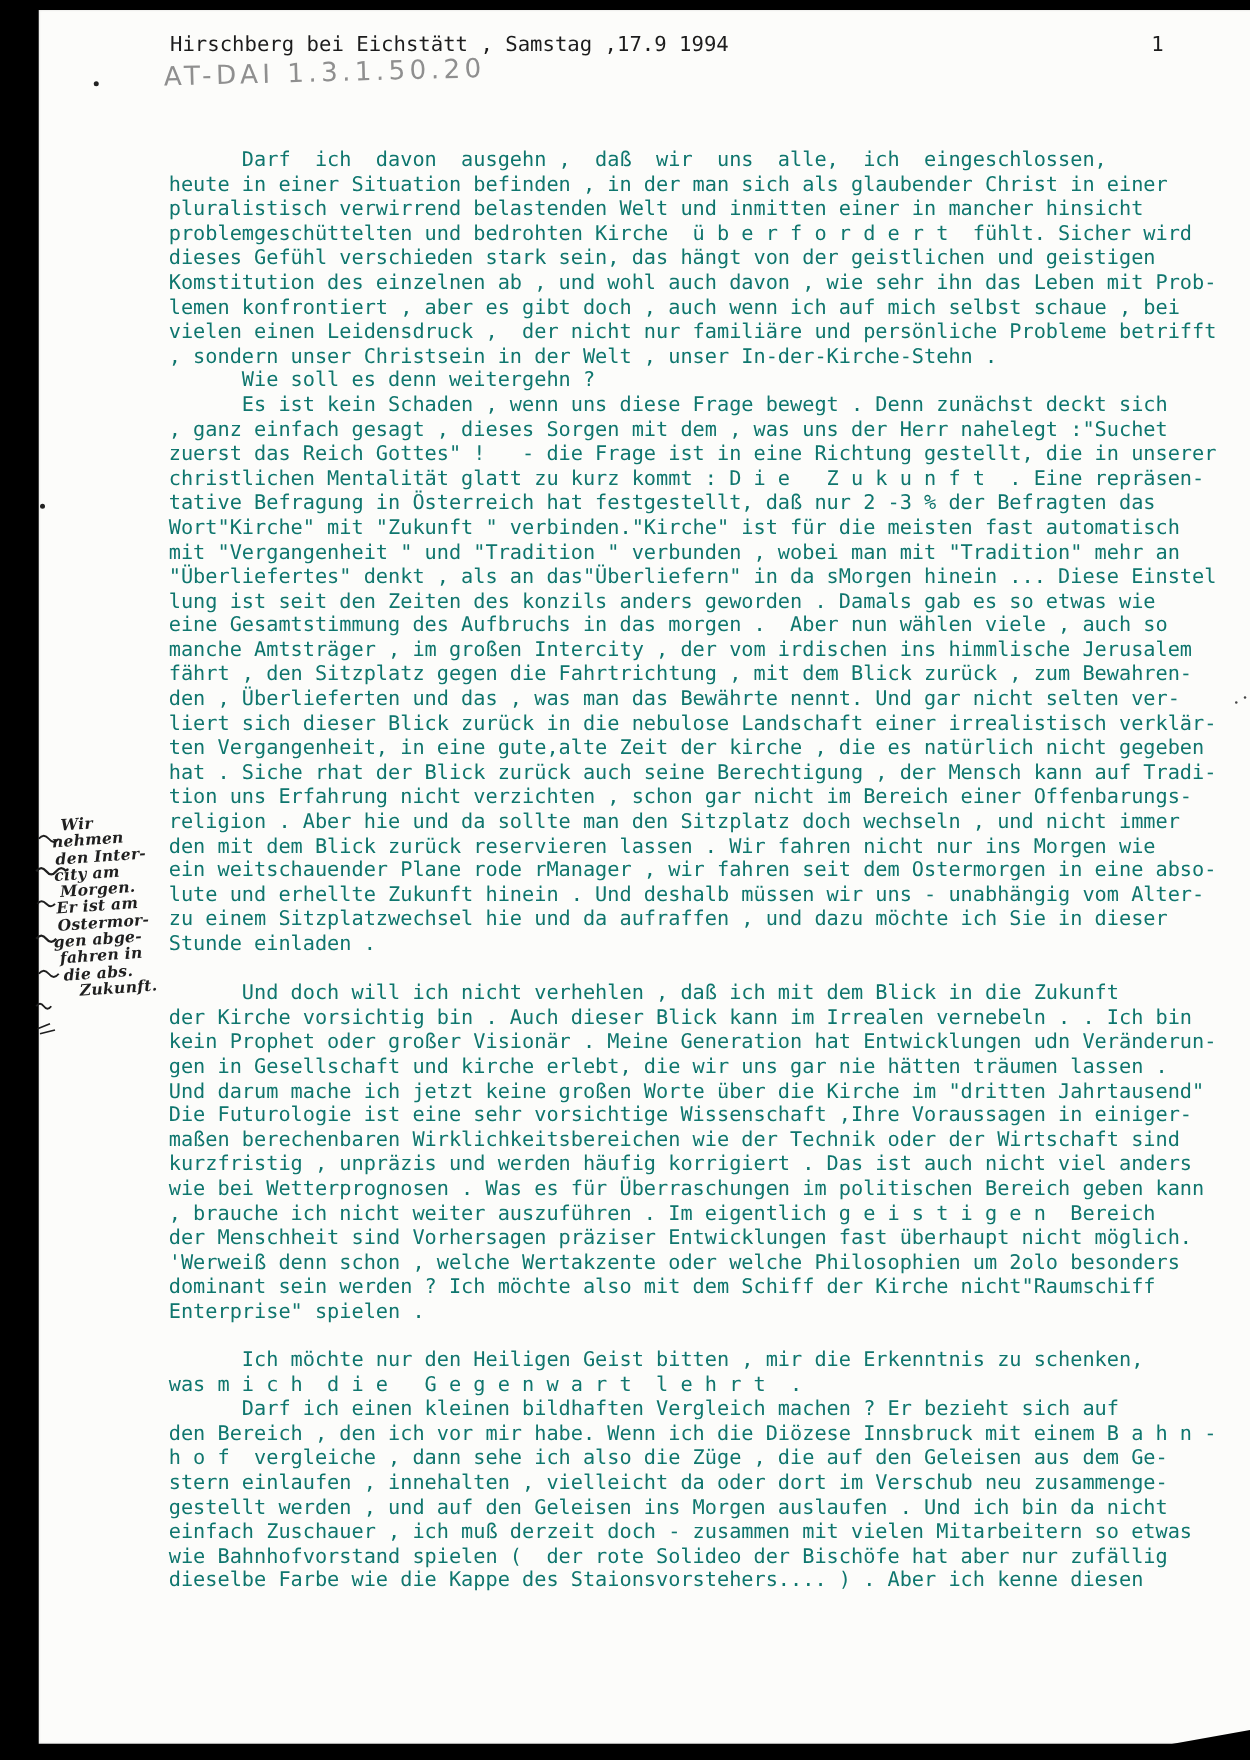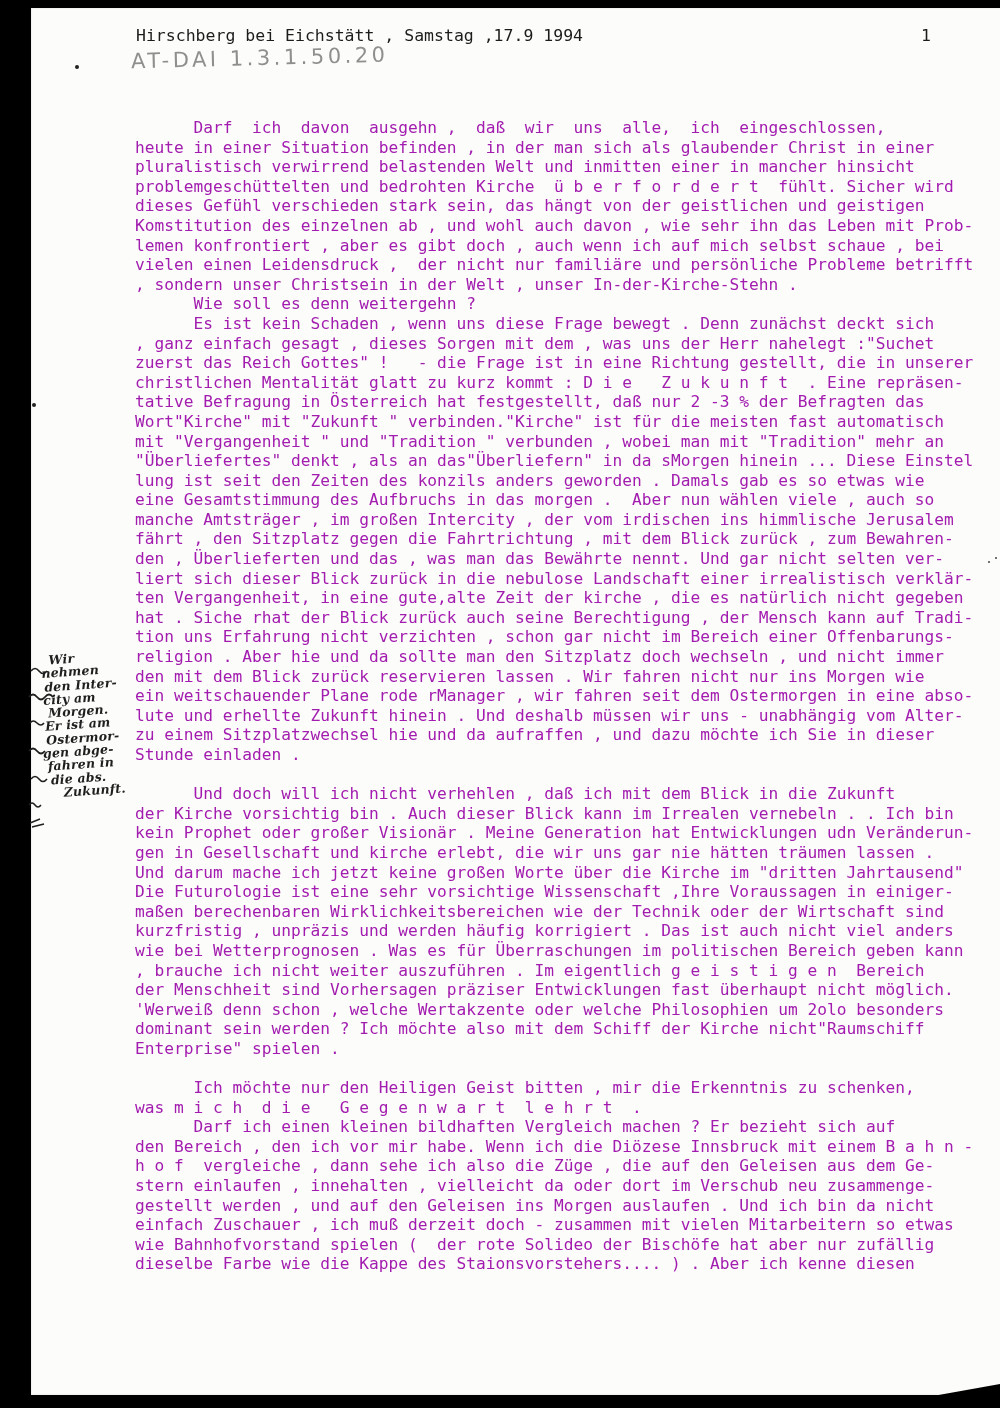--- a/index.html
+++ b/index.html
@@ -51,21 +51,21 @@
     font-size: 16.5px;
     word-spacing: 6px;
   }
   .body-text {
     position: absolute;
     left: 104px; top: 110px;
     margin: 0;
     font-family: "DejaVu Sans Mono", monospace;
     font-size: 16.2px;
     line-height: 19.6px;
-    color: #a21caf;
+    color: #0f766e;
     white-space: pre;
   }
   .margin-note {
     position: absolute;
     left: 14px; top: 642px;
     width: 110px;
     transform: rotate(-4deg);
     font-family: "DejaVu Serif", serif;
     font-style: italic;
     font-weight: bold;

